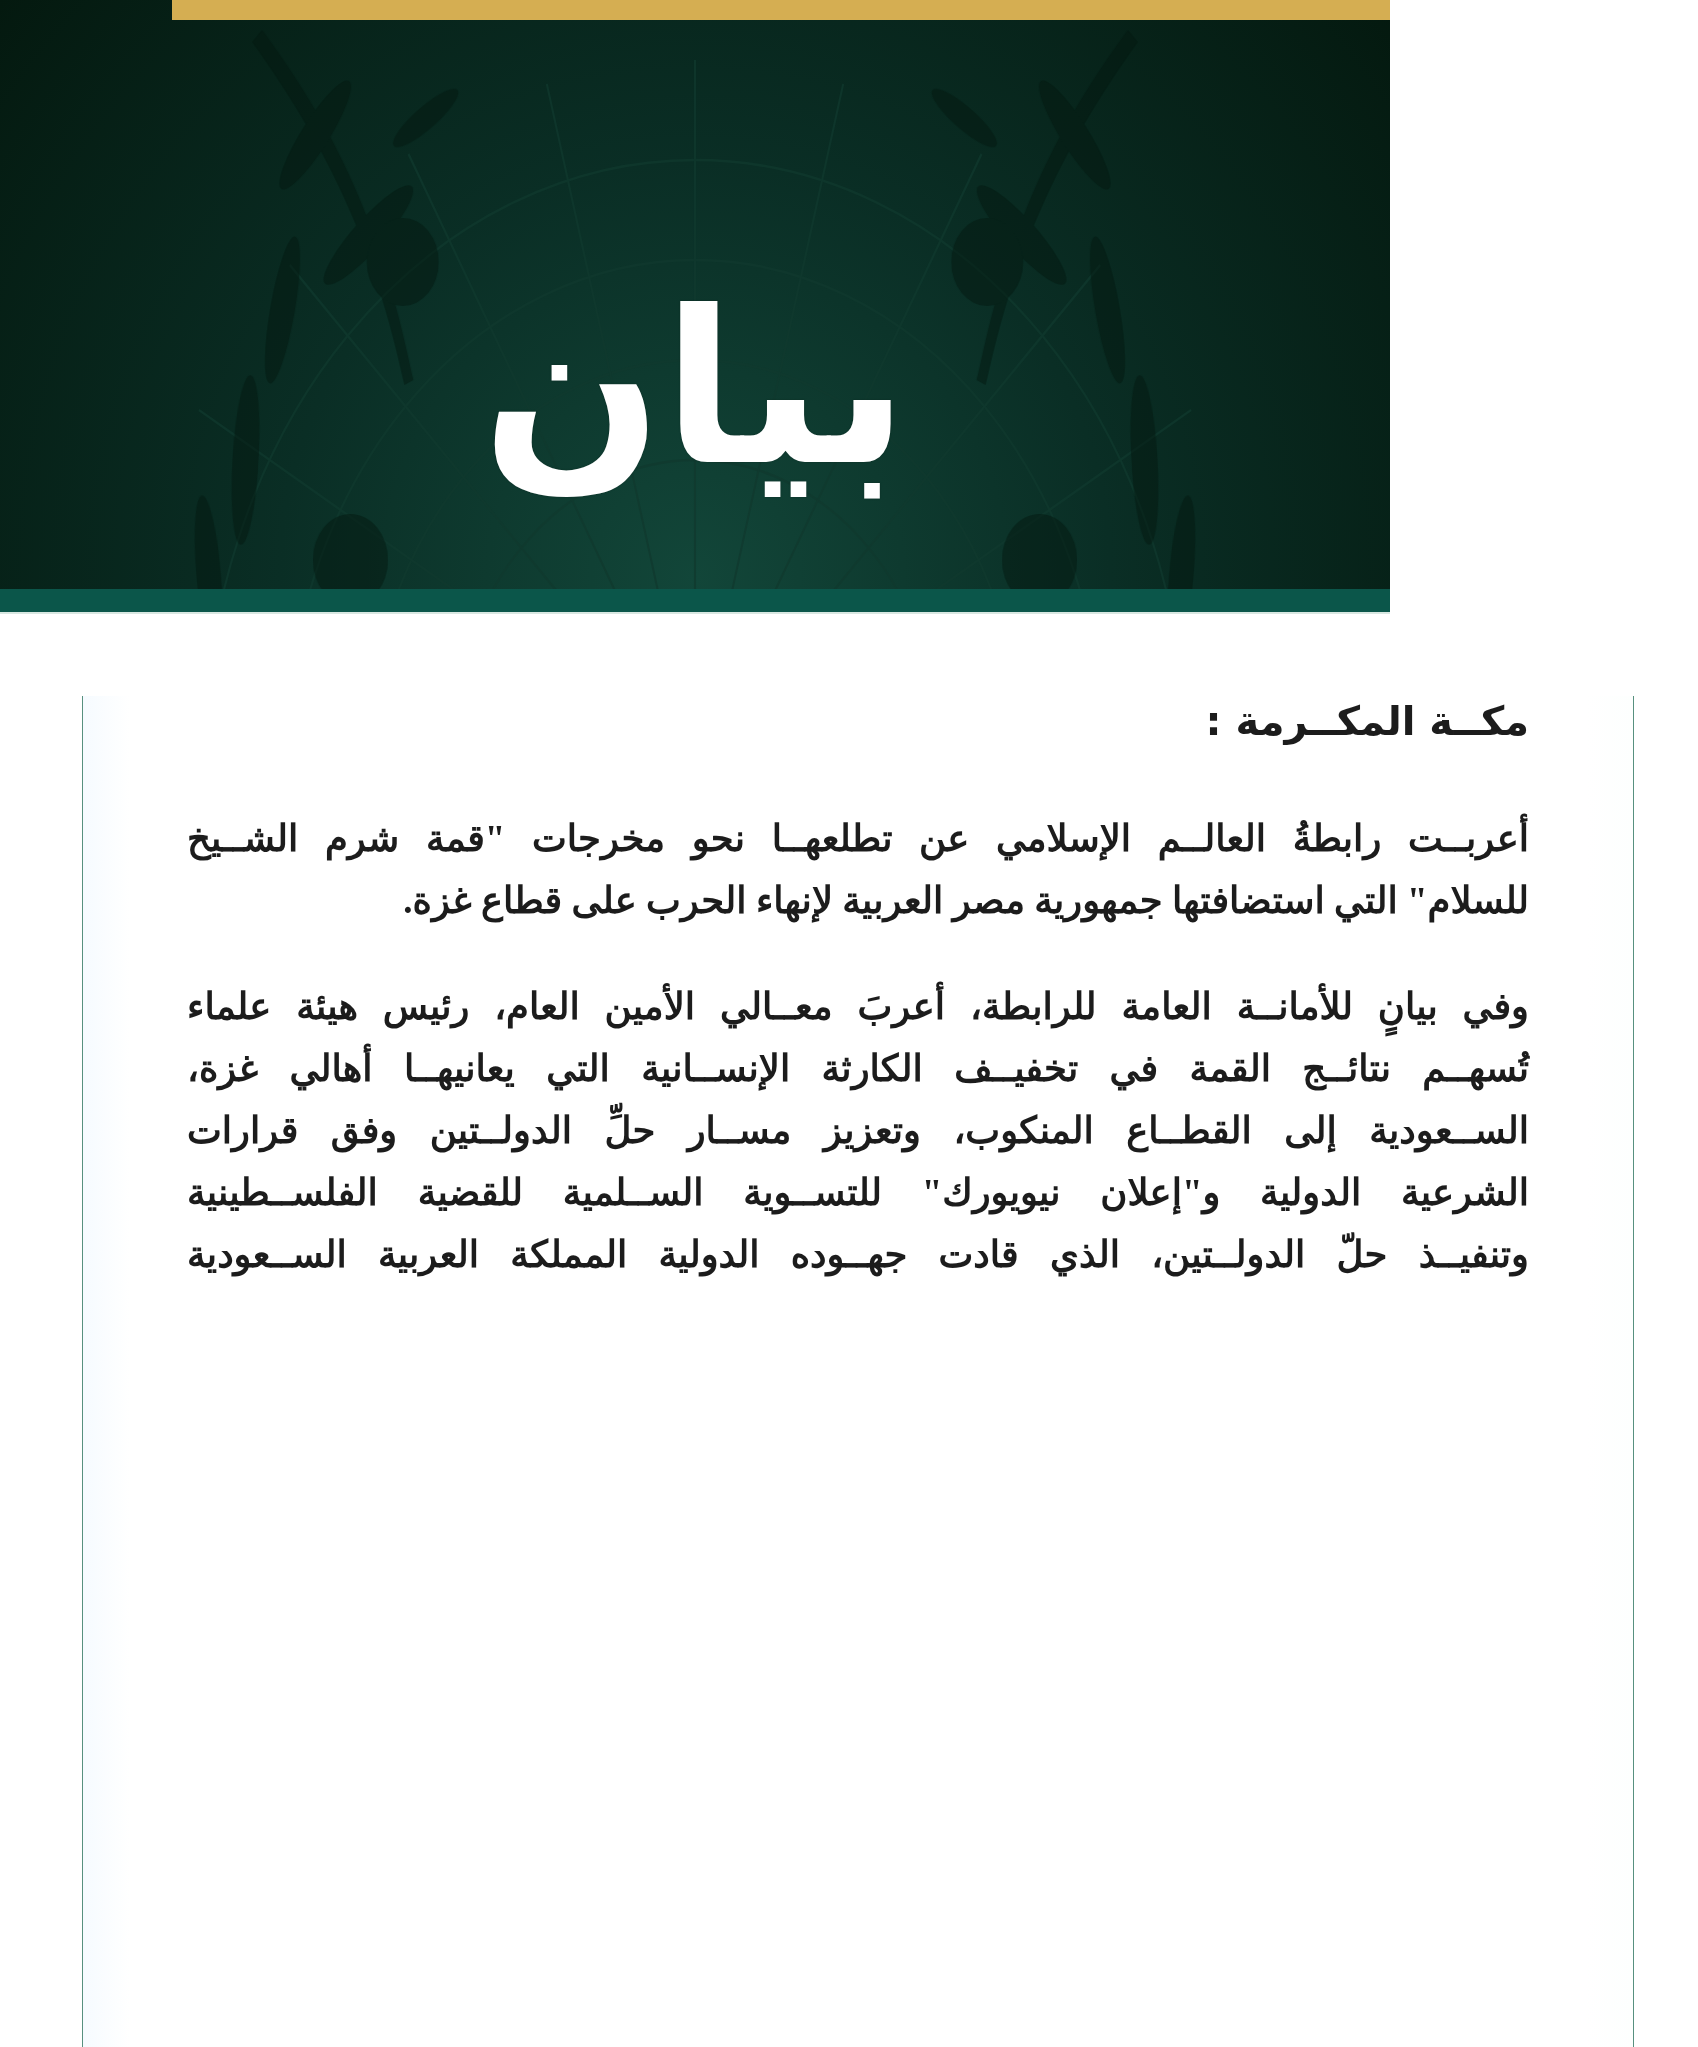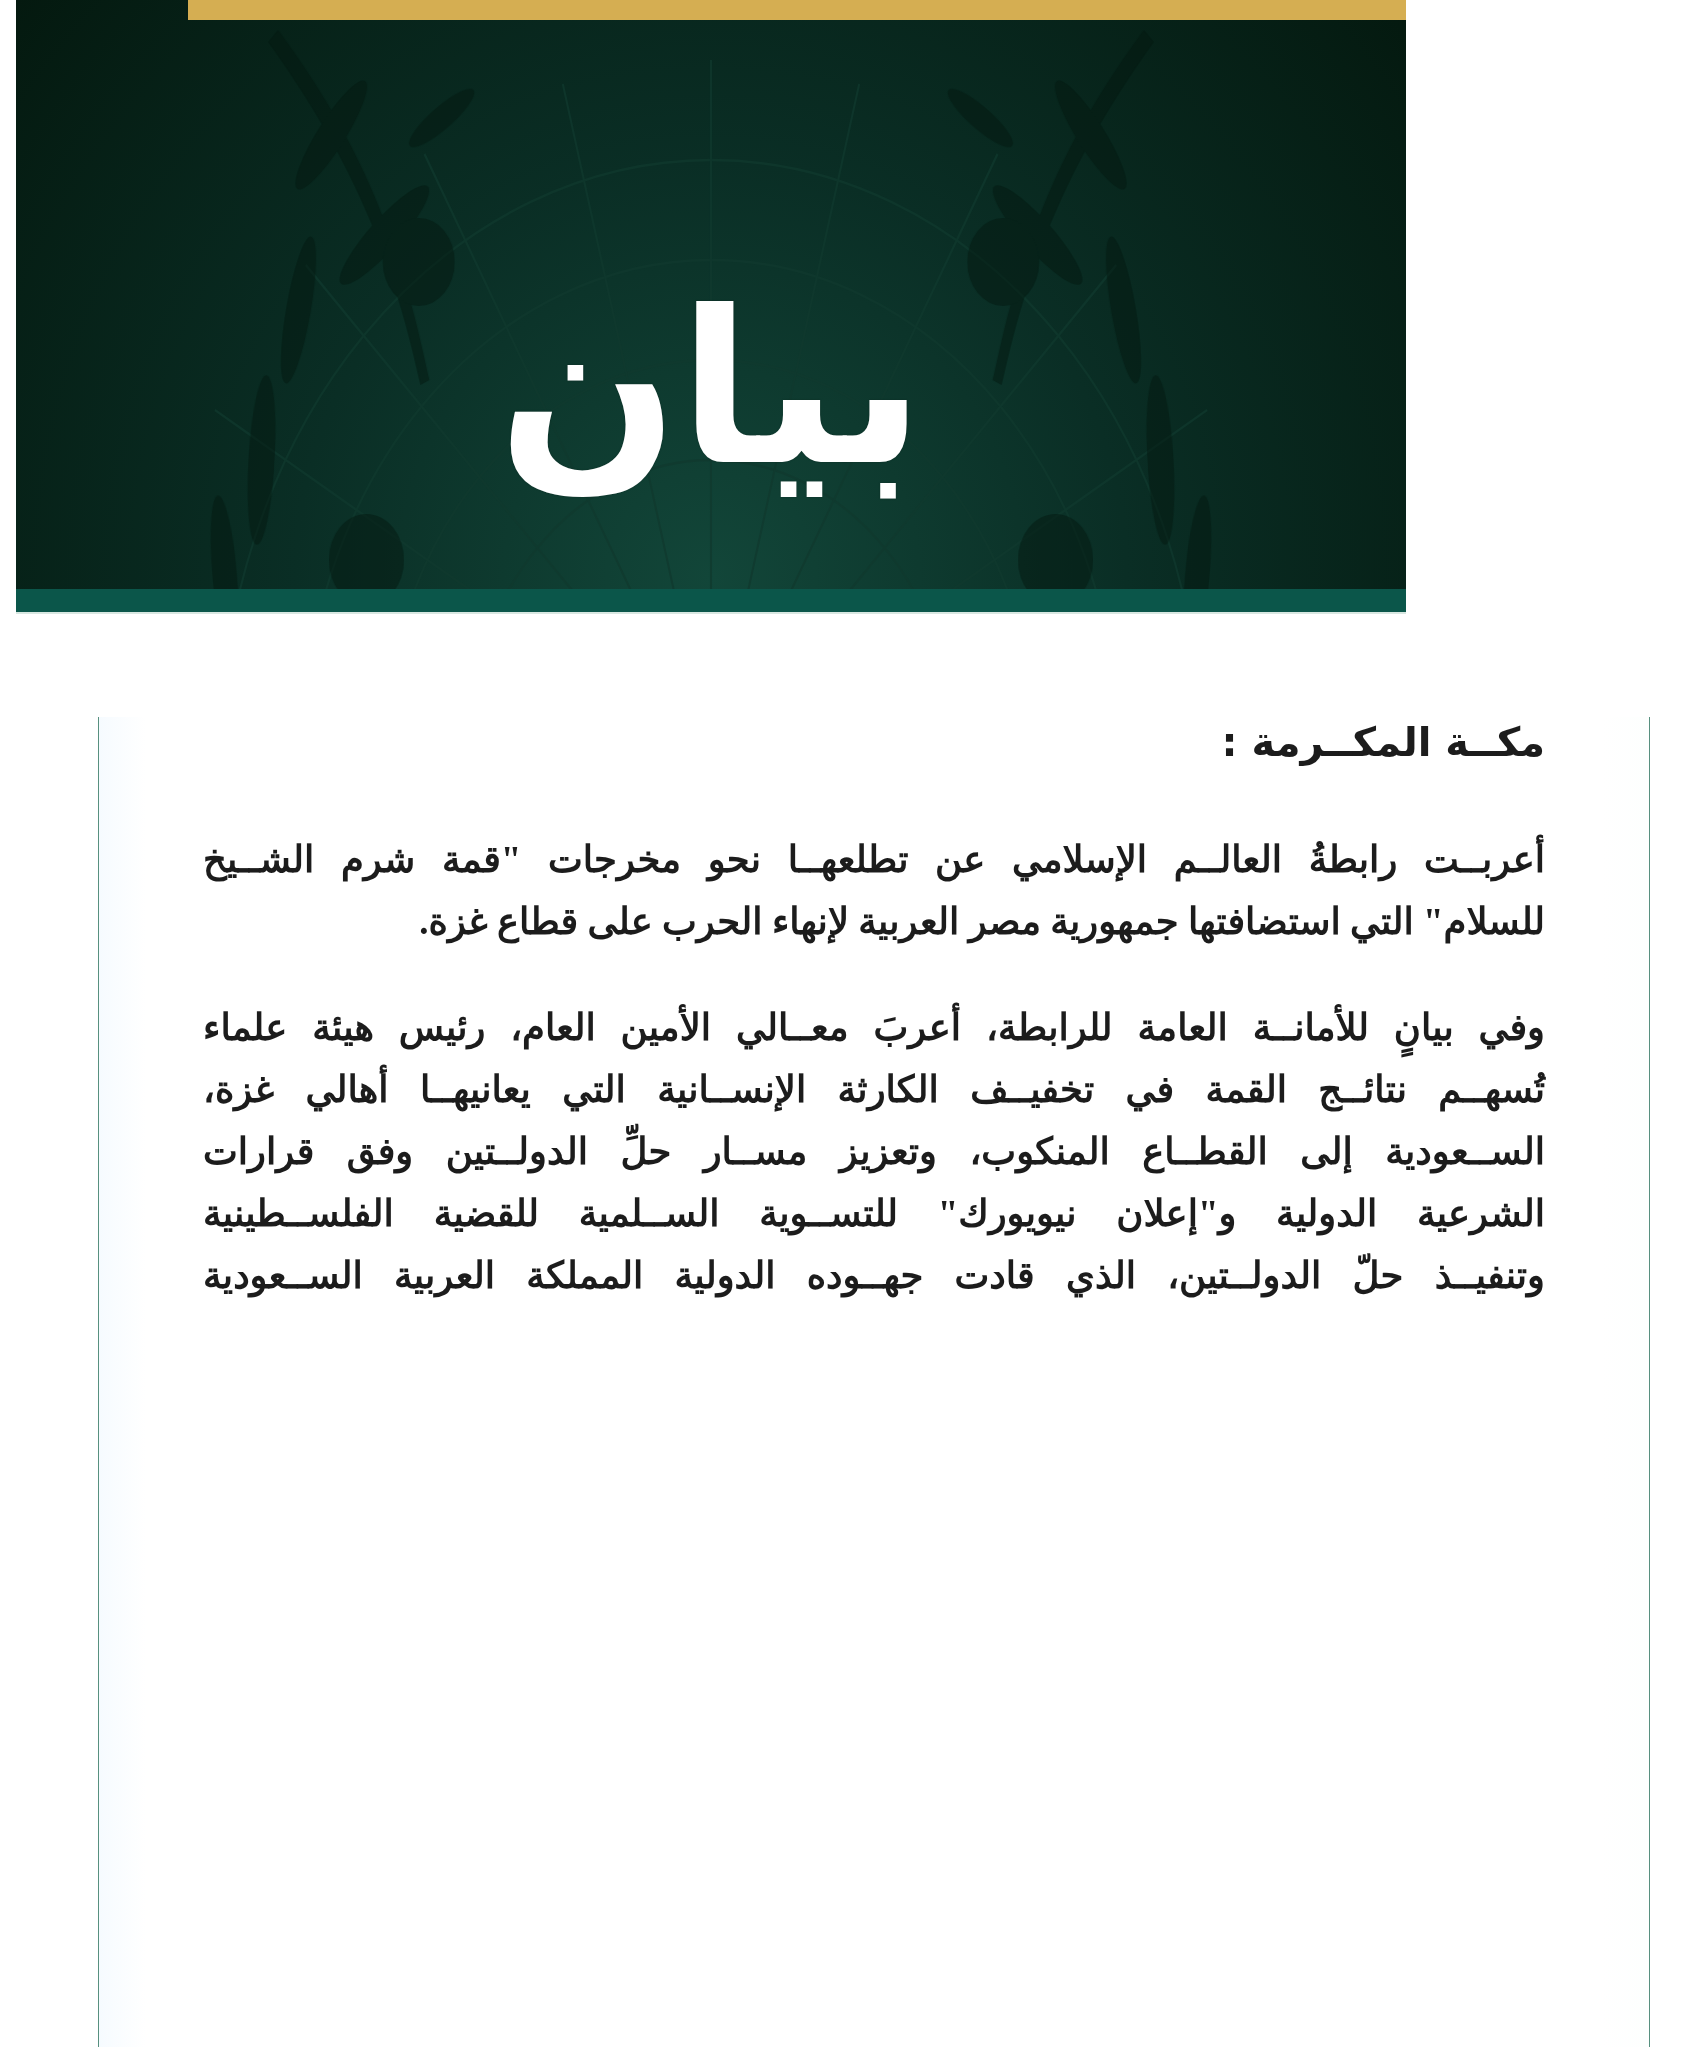--- a/index.html
+++ b/index.html
@@ -3,21 +3,21 @@
 <meta charset="utf-8">
 <style>
   html, body { margin: 0; padding: 0; }
   body {
     width: 1698px; height: 2047px;
     background: #ffffff;
     font-family: "DejaVu Sans", sans-serif;
     overflow: hidden;
     position: relative;
   }
-  .page { width: 1390px; height: 2047px; position: relative; padding-left: 16px; }
+  .page { width: 1390px; height: 2047px; position: relative; }
 
   
   .hero {
     position: relative;
     height: 589px;
     background: radial-gradient(circle at 50% 98%, #124639 0%, var(--header-base, #0a2e25) 46%, #04190f 100%);
     overflow: hidden;
   }
   .hero-decor { position: absolute; left: 0; top: 0; width: 100%; height: 100%; }
   .gold-bar {
@@ -49,21 +49,21 @@
     box-sizing: border-box;
     margin-left: 82px;
     width: 1552px;
     min-height: 1435px;
     border-left: 1px solid var(--frame-border, #57907f);
     border-right: 1px solid var(--frame-border, #57907f);
     padding: 0 104px;
     background: linear-gradient(90deg, #f6fbff 0%, #ffffff 3%, #ffffff 97%, #fdfffe 100%);
   }
   .doc-heading {
-    margin: 105px 0 0 0;
+    margin: 84px 0 0 0;
     direction: rtl;
     text-align: right;
     font-size: 40px;
     line-height: 50px;
     font-weight: bold;
     color: var(--text, #1c1c1c);
   }
   .para {
     direction: rtl;
     margin: 0;

